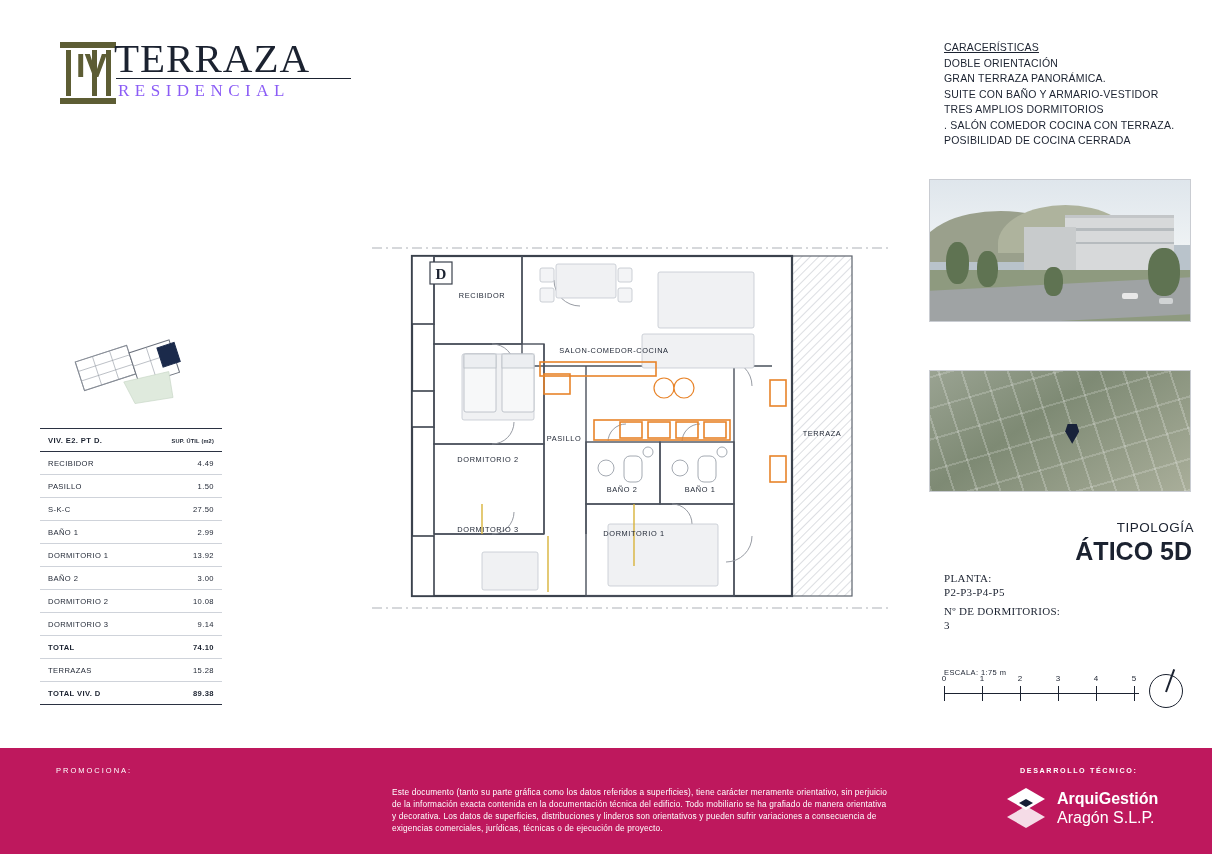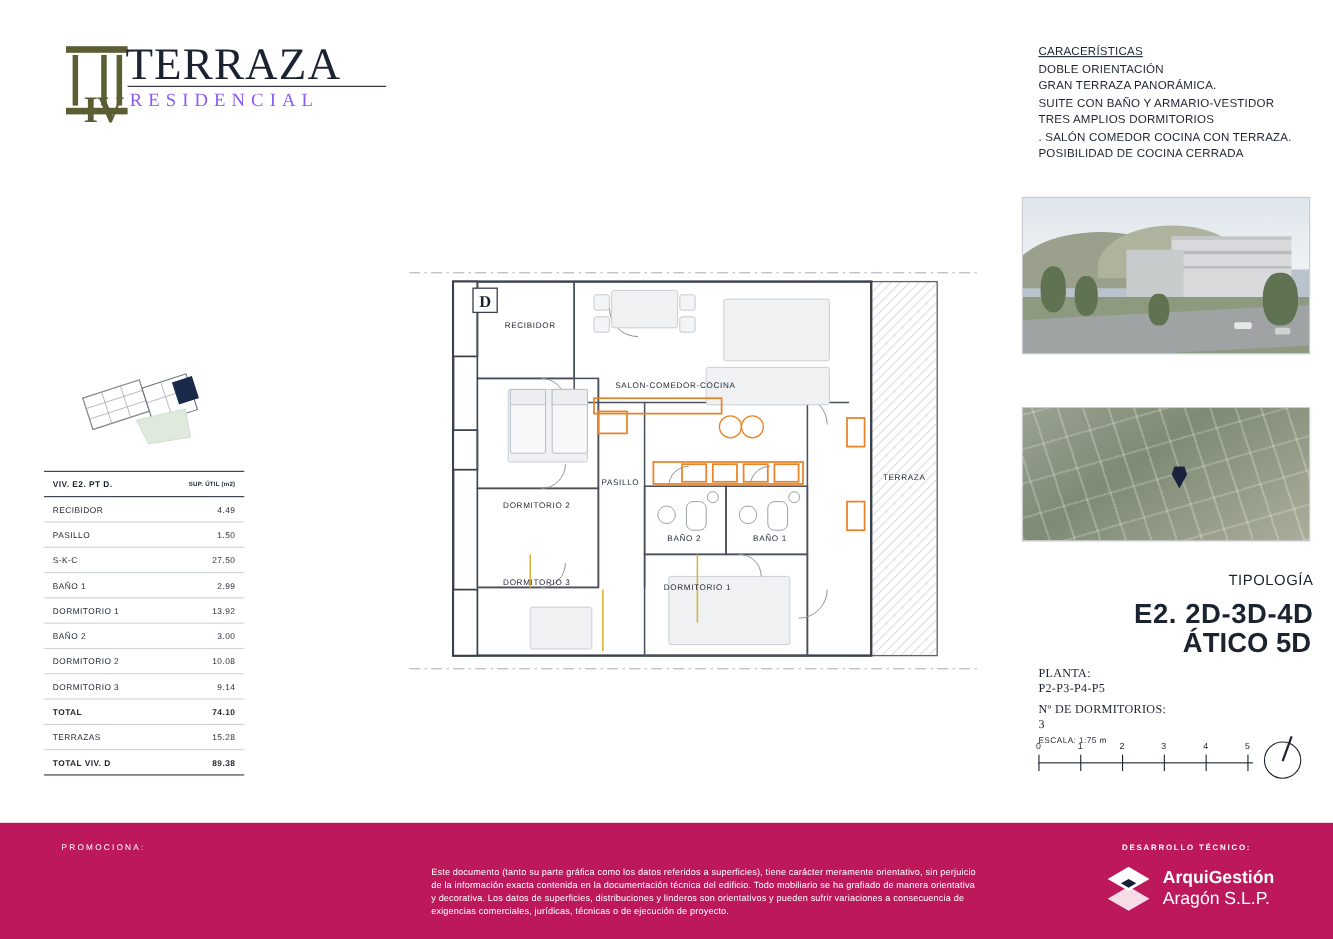--- a/index.html
+++ b/index.html
@@ -16,24 +16,23 @@
     width: 1212px; height: 854px;
     background: #ffffff;
   }
 
   
   .logo-block {
     position: absolute; left: 62px; top: 28px; width: 250px; height: 82px;
   }
   .logo-iv {
     position: absolute; left: 0; top: 2px;
-    font-family: Liberation Serif, serif;
+    font-family: Liberation Sans, sans-serif;
     font-size: 47px; font-weight: bold; color: #5d5d34;
     letter-spacing: -1px;
-    margin-top: 36px;
   }
   .logo-quartus {
     position: absolute; left: 52px; top: 6px;
     font-family: "Liberation Serif", serif;
     font-size: 41px; letter-spacing: 1px; color: #1b2230;
   }
   .logo-resi {
     position: absolute; left: 56px; top: 53px;
     font-family: "Liberation Serif", serif;
     font-size: 17px; letter-spacing: 5.5px; color: #8b5cf6;
@@ -195,21 +194,20 @@
   </div>
 
   <div class="render2">
     <div class="map-grid"></div>
     <div class="map-marker"></div>
   </div>
 
   <div class="typo">
     <div class="typo-row1">
       <span class="typo-label">TIPOLOGÍA</span>
-      <span class="typo-value">E2. 2D-3D-4D</span>
     </div>
     <div class="typo-value2">ÁTICO 5D</div>
     <div class="typo-sub">
       <b>PLANTA:</b>
       <span class="val">P2-P3-P4-P5</span>
     </div>
     <div class="typo-sub">
       <b>Nº DE DORMITORIOS:</b>
       <span class="val">3</span>
     </div>

